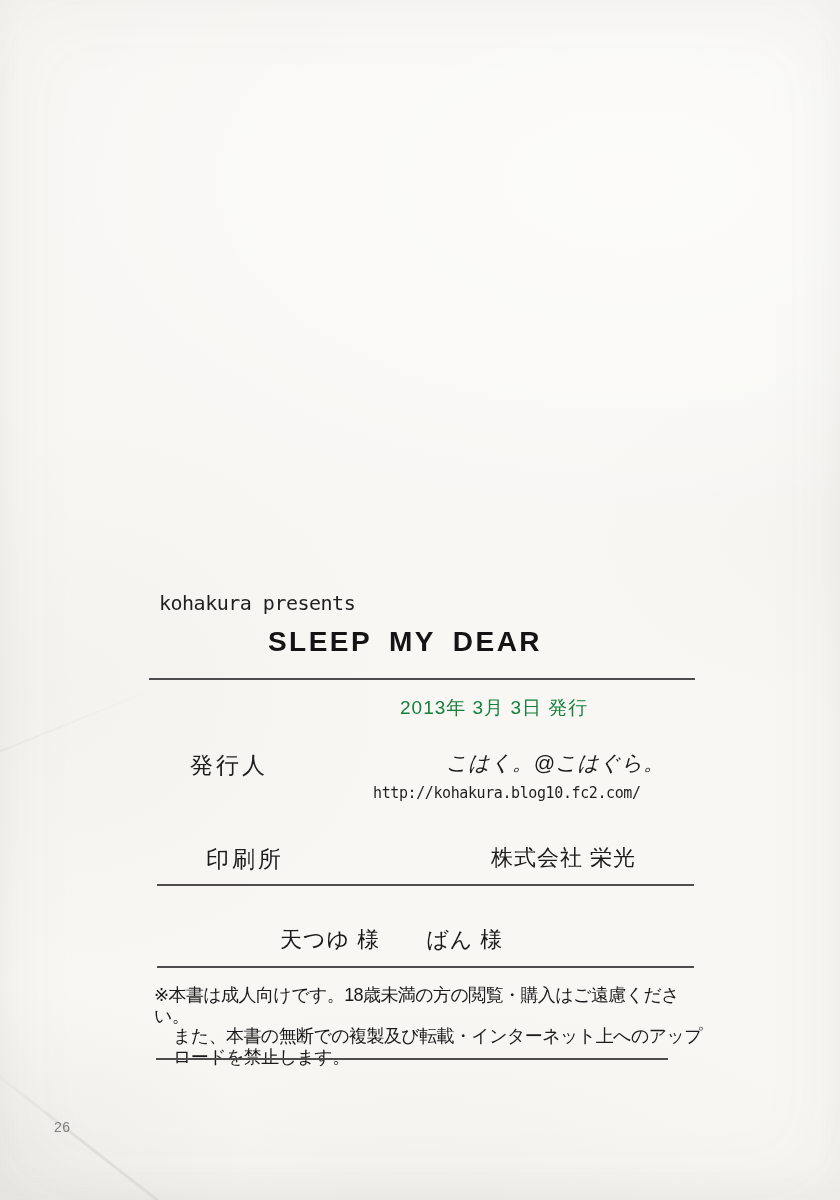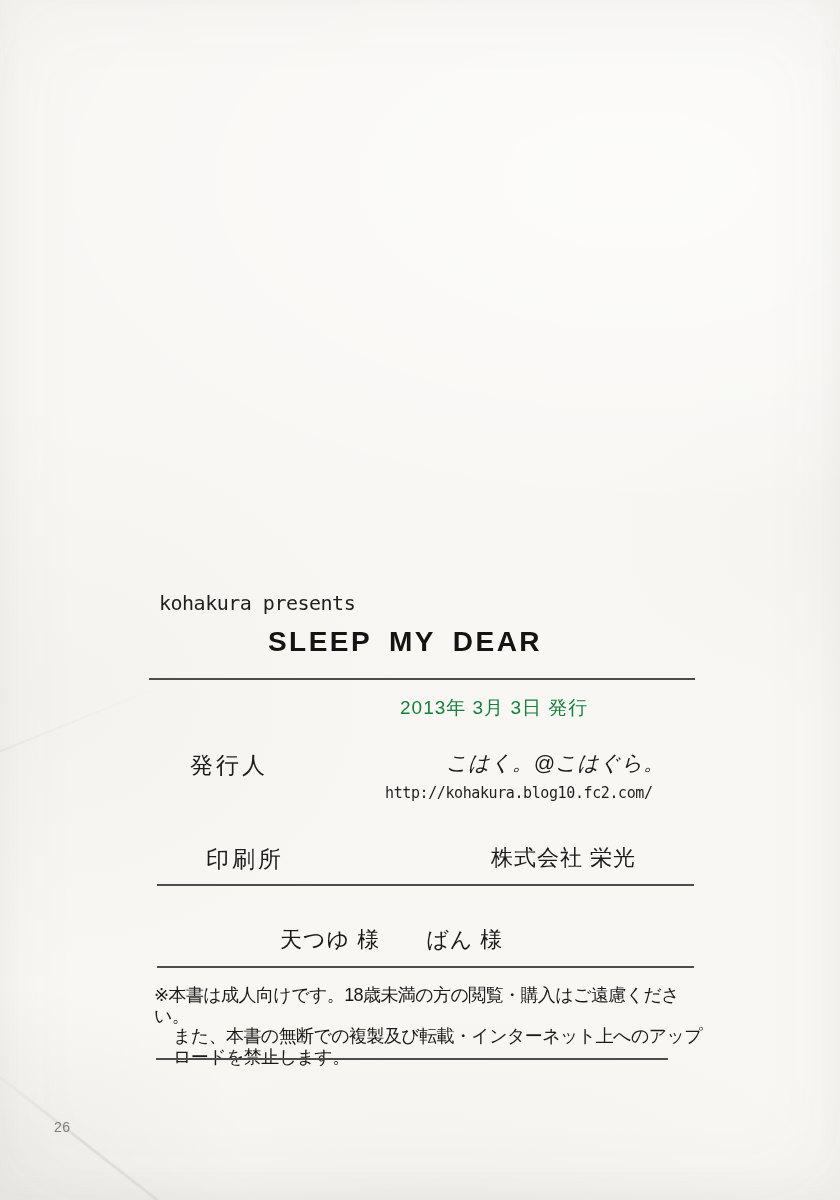--- a/index.html
+++ b/index.html
@@ -104,21 +104,20 @@
     color: #1c1c1c;
     font-style: italic;
   }
   .publisher-url {
     left: 373px;
     top: 784px;
     font-family: "DejaVu Sans Mono", "Liberation Mono", monospace;
     font-size: 15px;
     letter-spacing: -0.4px;
     color: #1f1f1f;
-    margin-left: 12px;
   }
   .printer-value {
     left: 491px;
     top: 843px;
     font-size: 22px;
     letter-spacing: 1px;
     color: #1c1c1c;
   }
   .thanks-heading {
     left: 150px;

